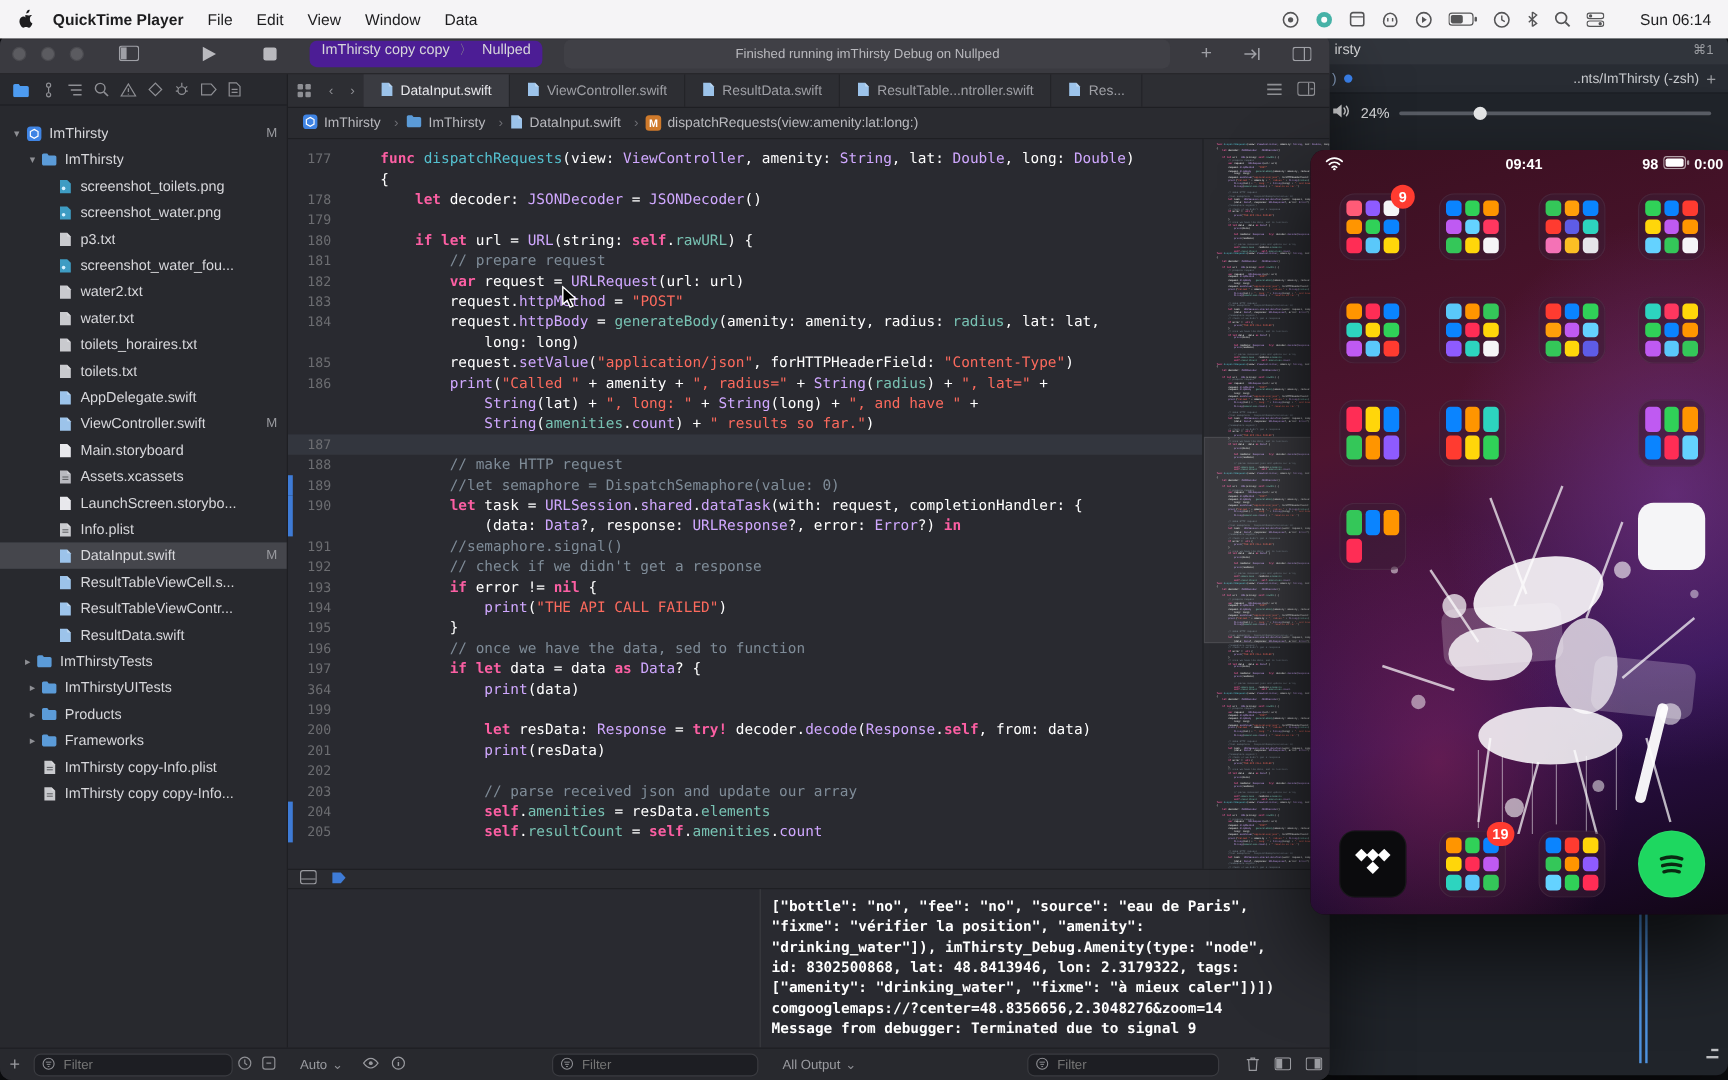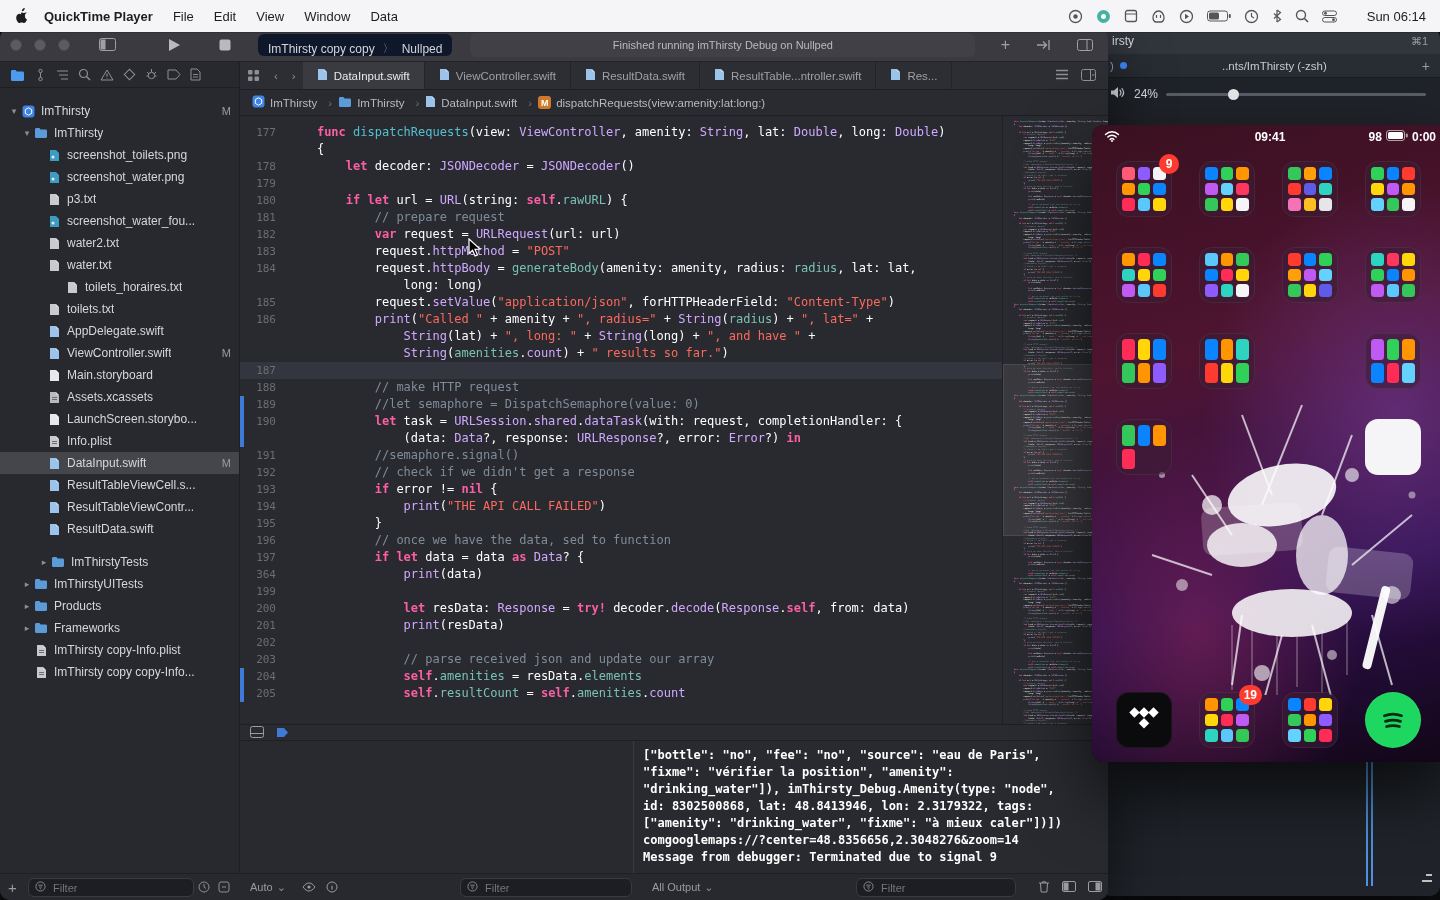--- a/index.html
+++ b/index.html
@@ -17,39 +17,39 @@
   .mb-clock{font-size:13px;padding-left:4px}
   
   .terminal{position:absolute;left:1100px;top:28px;width:340px;height:868px;background:#20242a;
     border-radius:10px;box-shadow:0 25px 60px rgba(0,0,0,.55)}
   .term-title{height:26px;background:#31353c;border-radius:10px 10px 0 0;display:flex;
     align-items:center;color:#d8d9db;font-size:12px;padding:0 12px}
   .term-short{margin-left:auto;color:#9a9ca1;font-size:11px}
   .term-tabs{height:24px;background:#282c33;display:flex;align-items:center;font-size:11.5px;
     color:#b7b9bd;padding:0 10px;border-bottom:1px solid #1a1d22;gap:6px}
   .term-dot{width:7px;height:7px;border-radius:50%;background:#3f8cff}
-  .term-tab{flex:1;text-align:center;color:#c7c9cd}
+  .term-tab{flex:1;text-align:right;color:#c7c9cd}
   .term-plus{color:#9a9ca1;font-size:14px}
   .term-body{position:relative;height:calc(100% - 50px);color:#dfe0e2}
   .vol-row{position:absolute;left:10px;top:8px;right:14px;display:flex;align-items:center;gap:8px;
     font-size:12px}
   .vol-slider{flex:1;height:3px;background:#5a5e66;border-radius:2px;position:relative}
   .vol-knob{position:absolute;top:-4px;width:11px;height:11px;border-radius:50%;background:#e8e9ea}
   .term-vline{position:absolute;width:2px;background:#57a6ff;opacity:.85}
   .term-mark{position:absolute;background:#e6e7e9;opacity:.8}
   
   .xcode{position:absolute;left:0;top:28px;width:1108px;height:872px;background:#2a2b30;
     border-radius:10px;box-shadow:0 25px 60px rgba(0,0,0,.6);display:flex;flex-direction:column;
     overflow:hidden;color:#d4d4d8}
   .xc-toolbar{height:34px;background:#3a3a40;border-bottom:1px solid #232327;display:flex;
     align-items:center;padding:0 10px;gap:10px;flex:0 0 auto}
   .tl{width:12px;height:12px;border-radius:50%;background:#5b5b60;border:1px solid #4a4a4f}
   .tl+.tl{margin-left:2px}
   .xc-ticon{color:#9fa0a6;display:flex;align-items:center;padding:0 5px}
-  .scheme{display:flex;align-items:flex-end;background:#0f172a;border-radius:6px;height:22px;
+  .scheme{display:flex;align-items:flex-start;background:#4c1d95;border-radius:6px;height:22px;
     padding:0 10px;font-size:12px;color:#d6d6da;gap:8px}
   .scheme .sep{color:#8b8b90;font-size:11px}
   .status-pill{flex:1;max-width:505px;height:24px;background:#404046;border-radius:6px;
     display:flex;align-items:center;justify-content:center;font-size:11px;color:#b9b9be;margin:0 8px}
   .xc-tool-right{margin-left:auto;display:flex;gap:16px;color:#9fa0a6}
   .xc-body{flex:1;display:flex;min-height:0}
   .xc-sidebar{width:240px;background:#28292e;border-right:1px solid #1e1f23;display:flex;
     flex-direction:column;flex:0 0 auto}
   .nav-strip{height:26px;display:flex;align-items:center;gap:9px;padding:0 10px;
     border-bottom:1px solid #1e1f23}
@@ -345,21 +345,21 @@
           <div class="srow" style="padding-left: 34px;">
             <span class="disc"></span>
             <span class="s-ic">
               <svg width="11" height="13" viewBox="0 0 11 13">
                 <path d="M1 1h6l3 3v8H1z" fill="#c9cace"></path>
                 <path d="M7 1l3 3H7z" fill="#ffffff55"></path>
               </svg>
             </span>
             <span class="s-label">water.txt</span>
           </div>
-          <div class="srow" style="padding-left: 34px; margin-left: 18px;">
+          <div class="srow" style="padding-left: 34px;">
             <span class="disc"></span>
             <span class="s-ic">
               <svg width="11" height="13" viewBox="0 0 11 13">
                 <path d="M1 1h6l3 3v8H1z" fill="#c9cace"></path>
                 <path d="M7 1l3 3H7z" fill="#ffffff55"></path>
               </svg>
             </span>
             <span class="s-label">toilets_horaires.txt</span>
           </div>
           <div class="srow" style="padding-left: 34px;">
@@ -469,21 +469,21 @@
           <div class="srow" style="padding-left: 34px;">
             <span class="disc"></span>
             <span class="s-ic">
               <svg width="11" height="13" viewBox="0 0 11 13">
                 <path d="M1 1h6l3 3v8H1z" fill="#9cc3ea"></path>
                 <path d="M7 1l3 3H7z" fill="#ffffff55"></path>
               </svg>
             </span>
             <span class="s-label">ResultData.swift</span>
           </div>
-          <div class="srow" style="padding-left: 38px; margin-top: 11px;">
+          <div class="srow" style="padding-left: 17px;">
             <span class="disc closed"></span>
             <span class="s-ic">
               <svg width="14" height="12" viewBox="0 0 14 12">
                 <path d="M1 2.5c0-.8.6-1.5 1.4-1.5h3l1.2 1.6h5c.8 0 1.4.6 1.4 1.4v5.5c0 .8-.6 1.5-1.4 1.5H2.4C1.6 11 1 10.4 1 9.5z" fill="#5b9bd8"></path>
               </svg>
             </span>
             <span class="s-label">ImThirstyTests</span>
           </div>
           <div class="srow" style="padding-left: 21px;">
             <span class="disc closed"></span>

